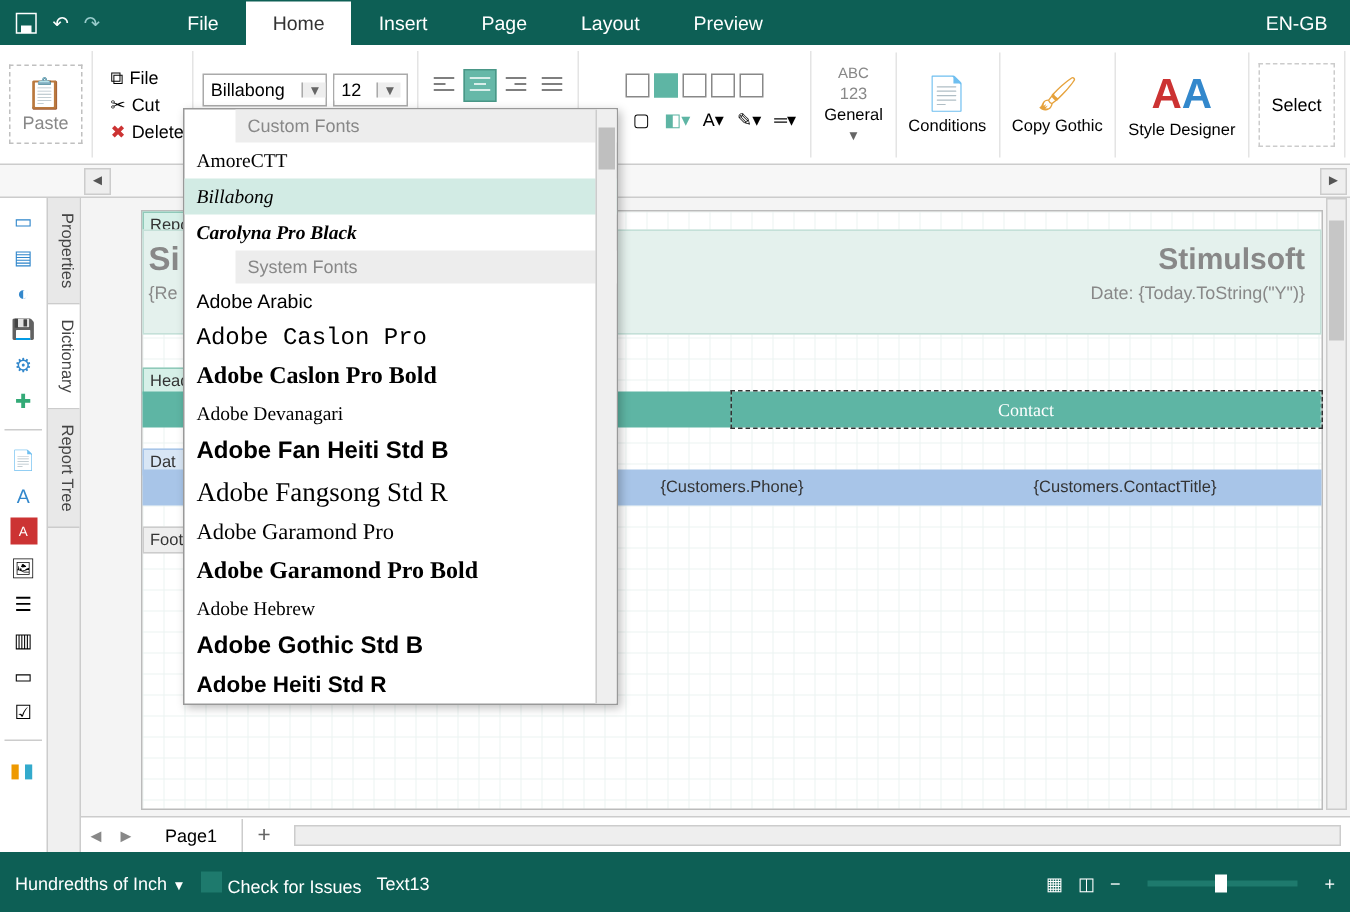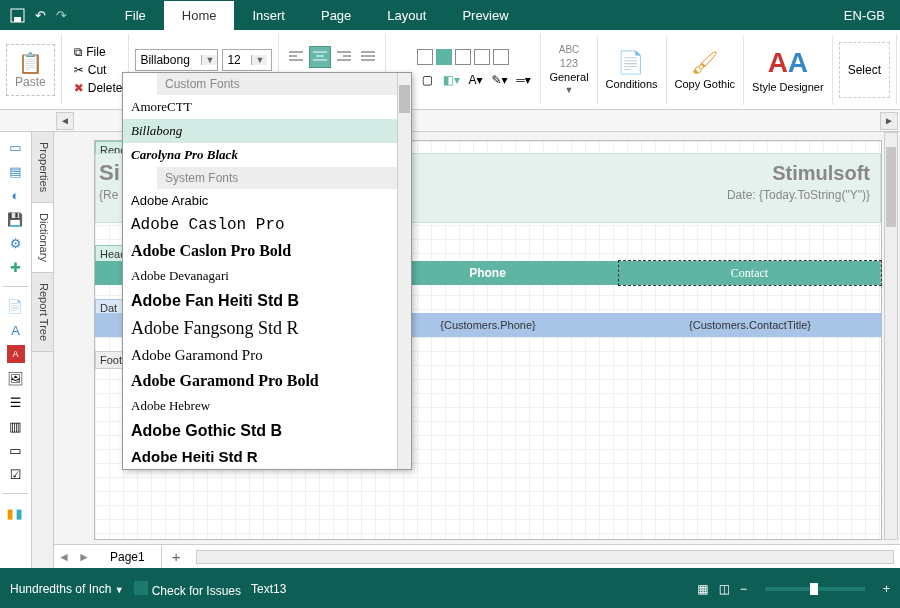--- a/index.html
+++ b/index.html
@@ -237,21 +237,20 @@
       <div class="band-hdr" style="top:0">Repo</div>
       <div class="rtitle">
         <div class="si">Si</div>
         <div class="rn">{Re</div>
         <div class="logo">Stimulsoft</div>
         <div class="date">Date: {Today.ToString("Y")}</div>
       </div>
       <div class="band-hdr" style="top:104px">Head</div>
       <div class="hband">
         <div>dress</div>
-        <div>Phone</div>
         <div class="contact" style="outline:1px dashed #333;">Contact</div>
       </div>
       <div class="band-hdr" style="top:158px;background:#d8e6f5;border-color:#a8c5e8;">Dat</div>
       <div class="dband">
         <div>ress}</div>
         <div>{Customers.Phone}</div>
         <div>{Customers.ContactTitle}</div>
       </div>
       <div class="band-hdr" style="top:210px;background:#eee;border-color:#ccc;">Foot</div>
     </div>

